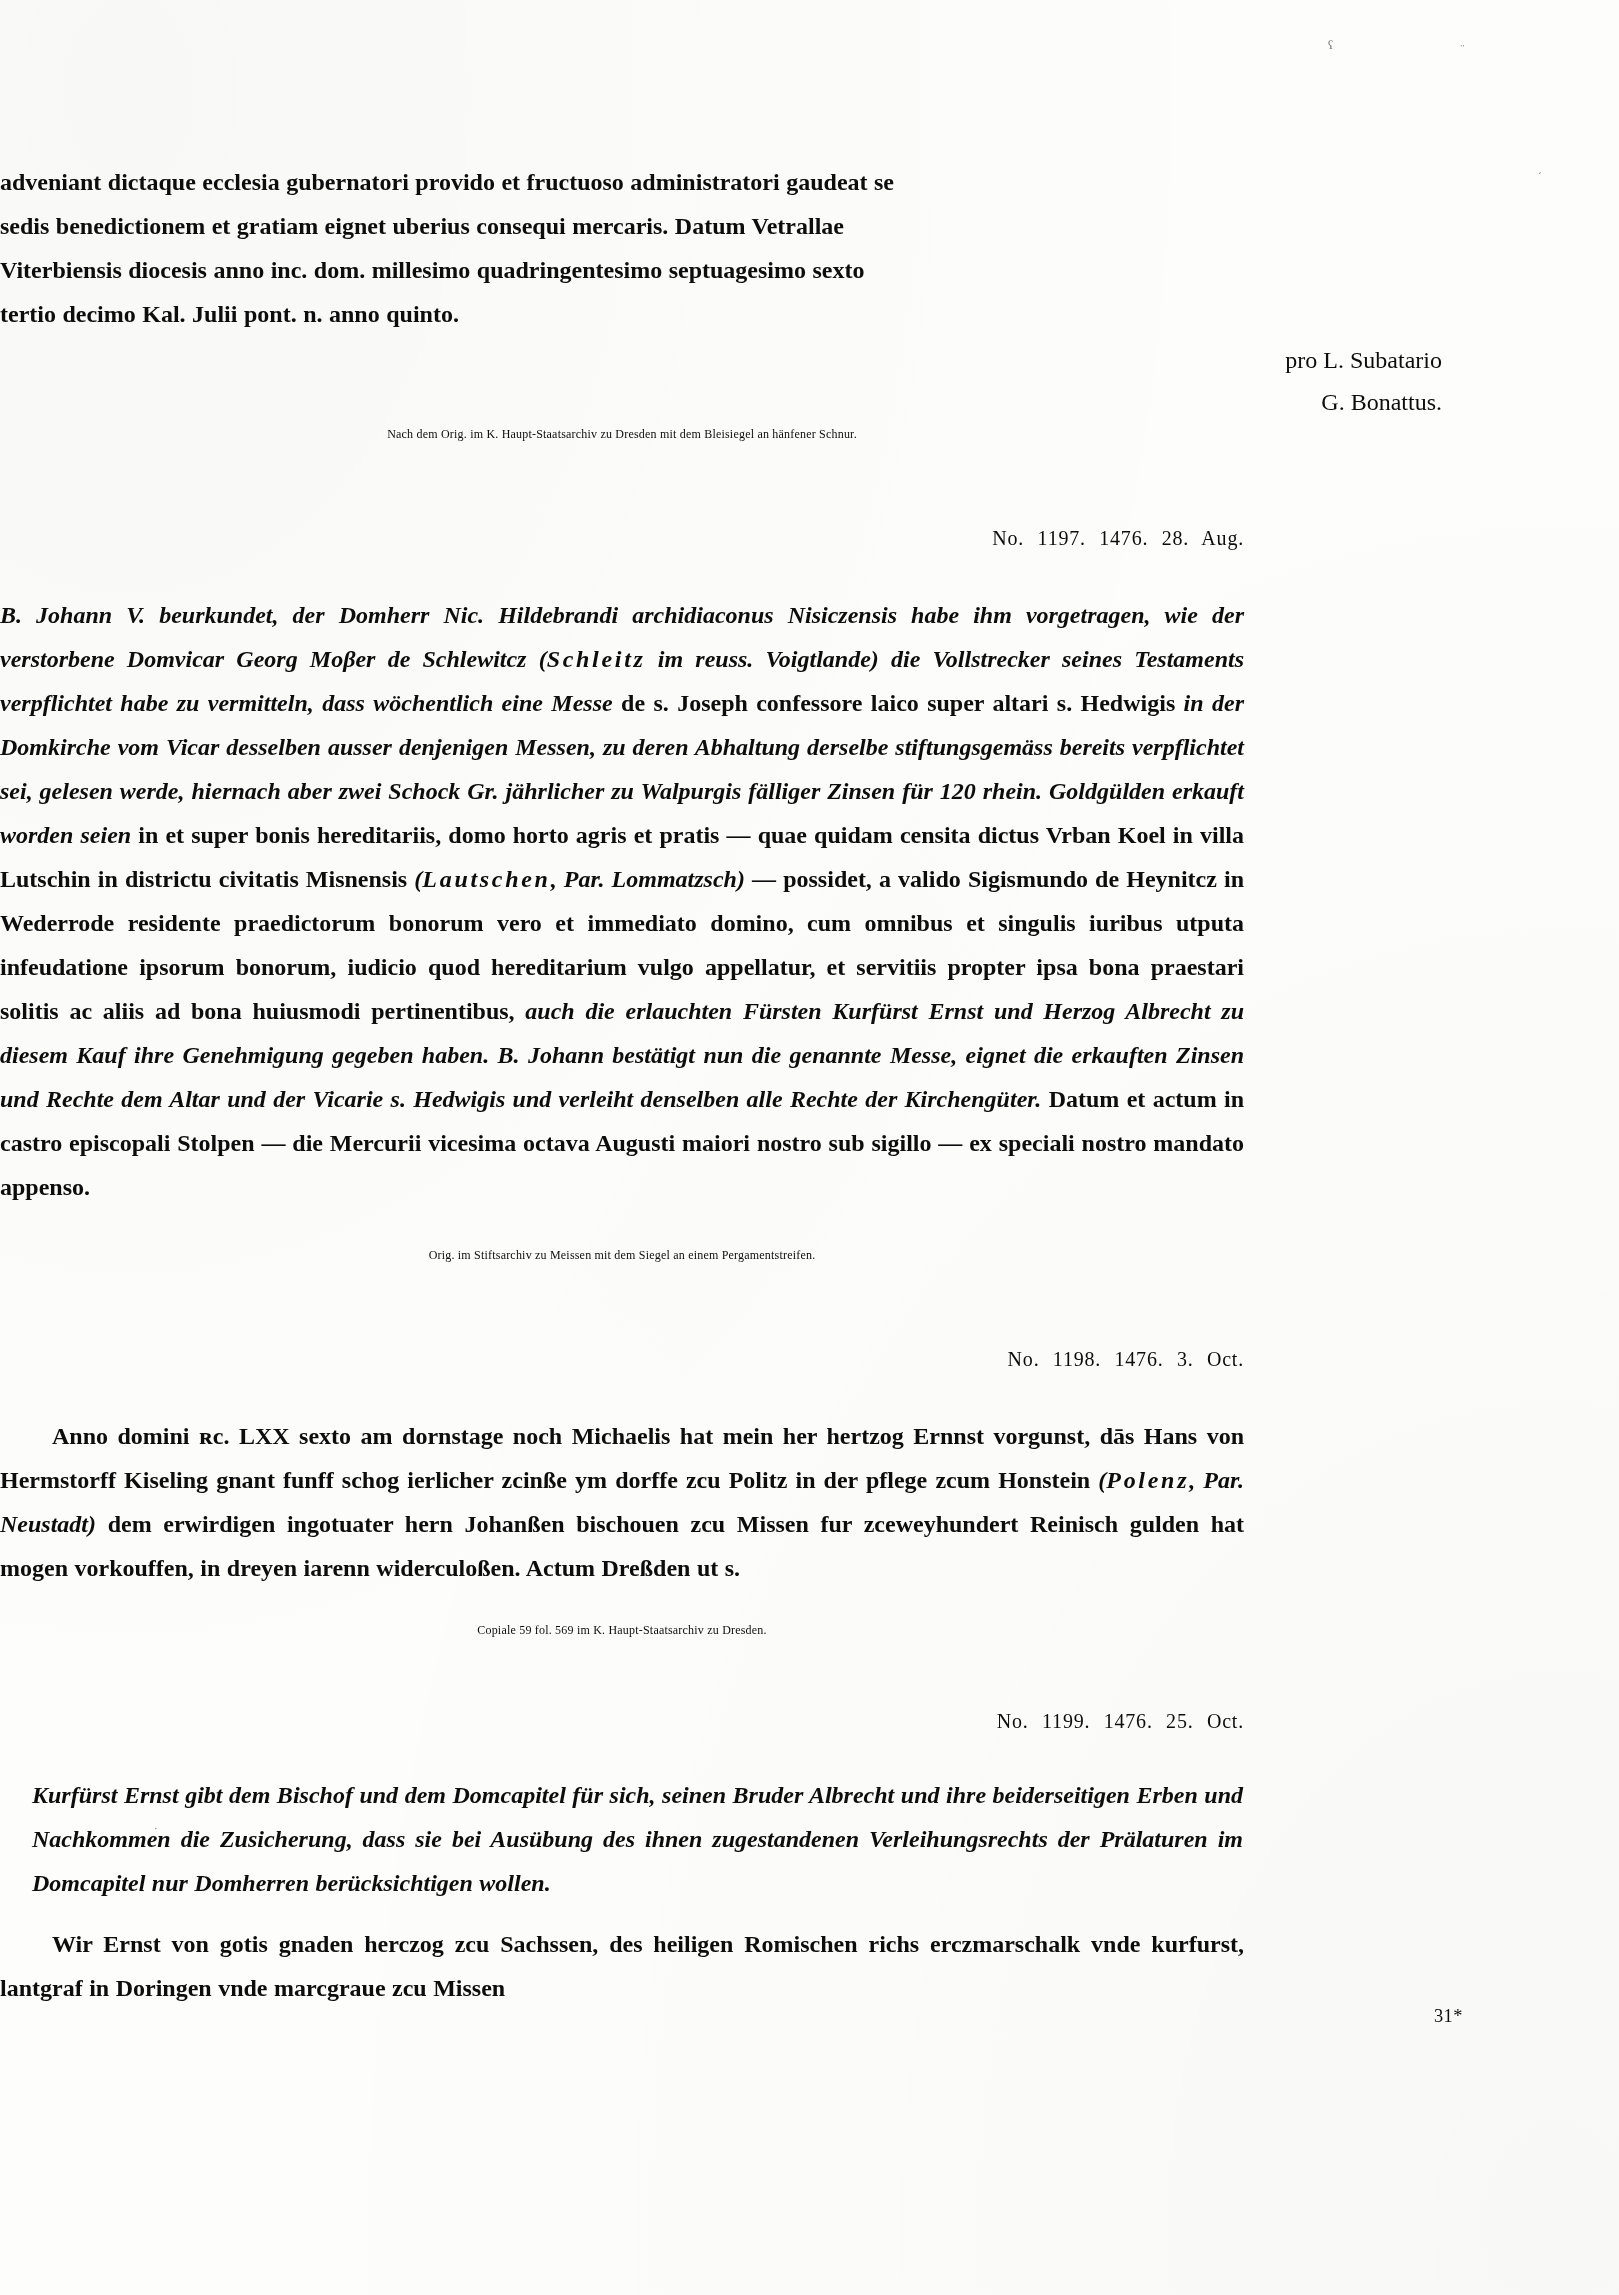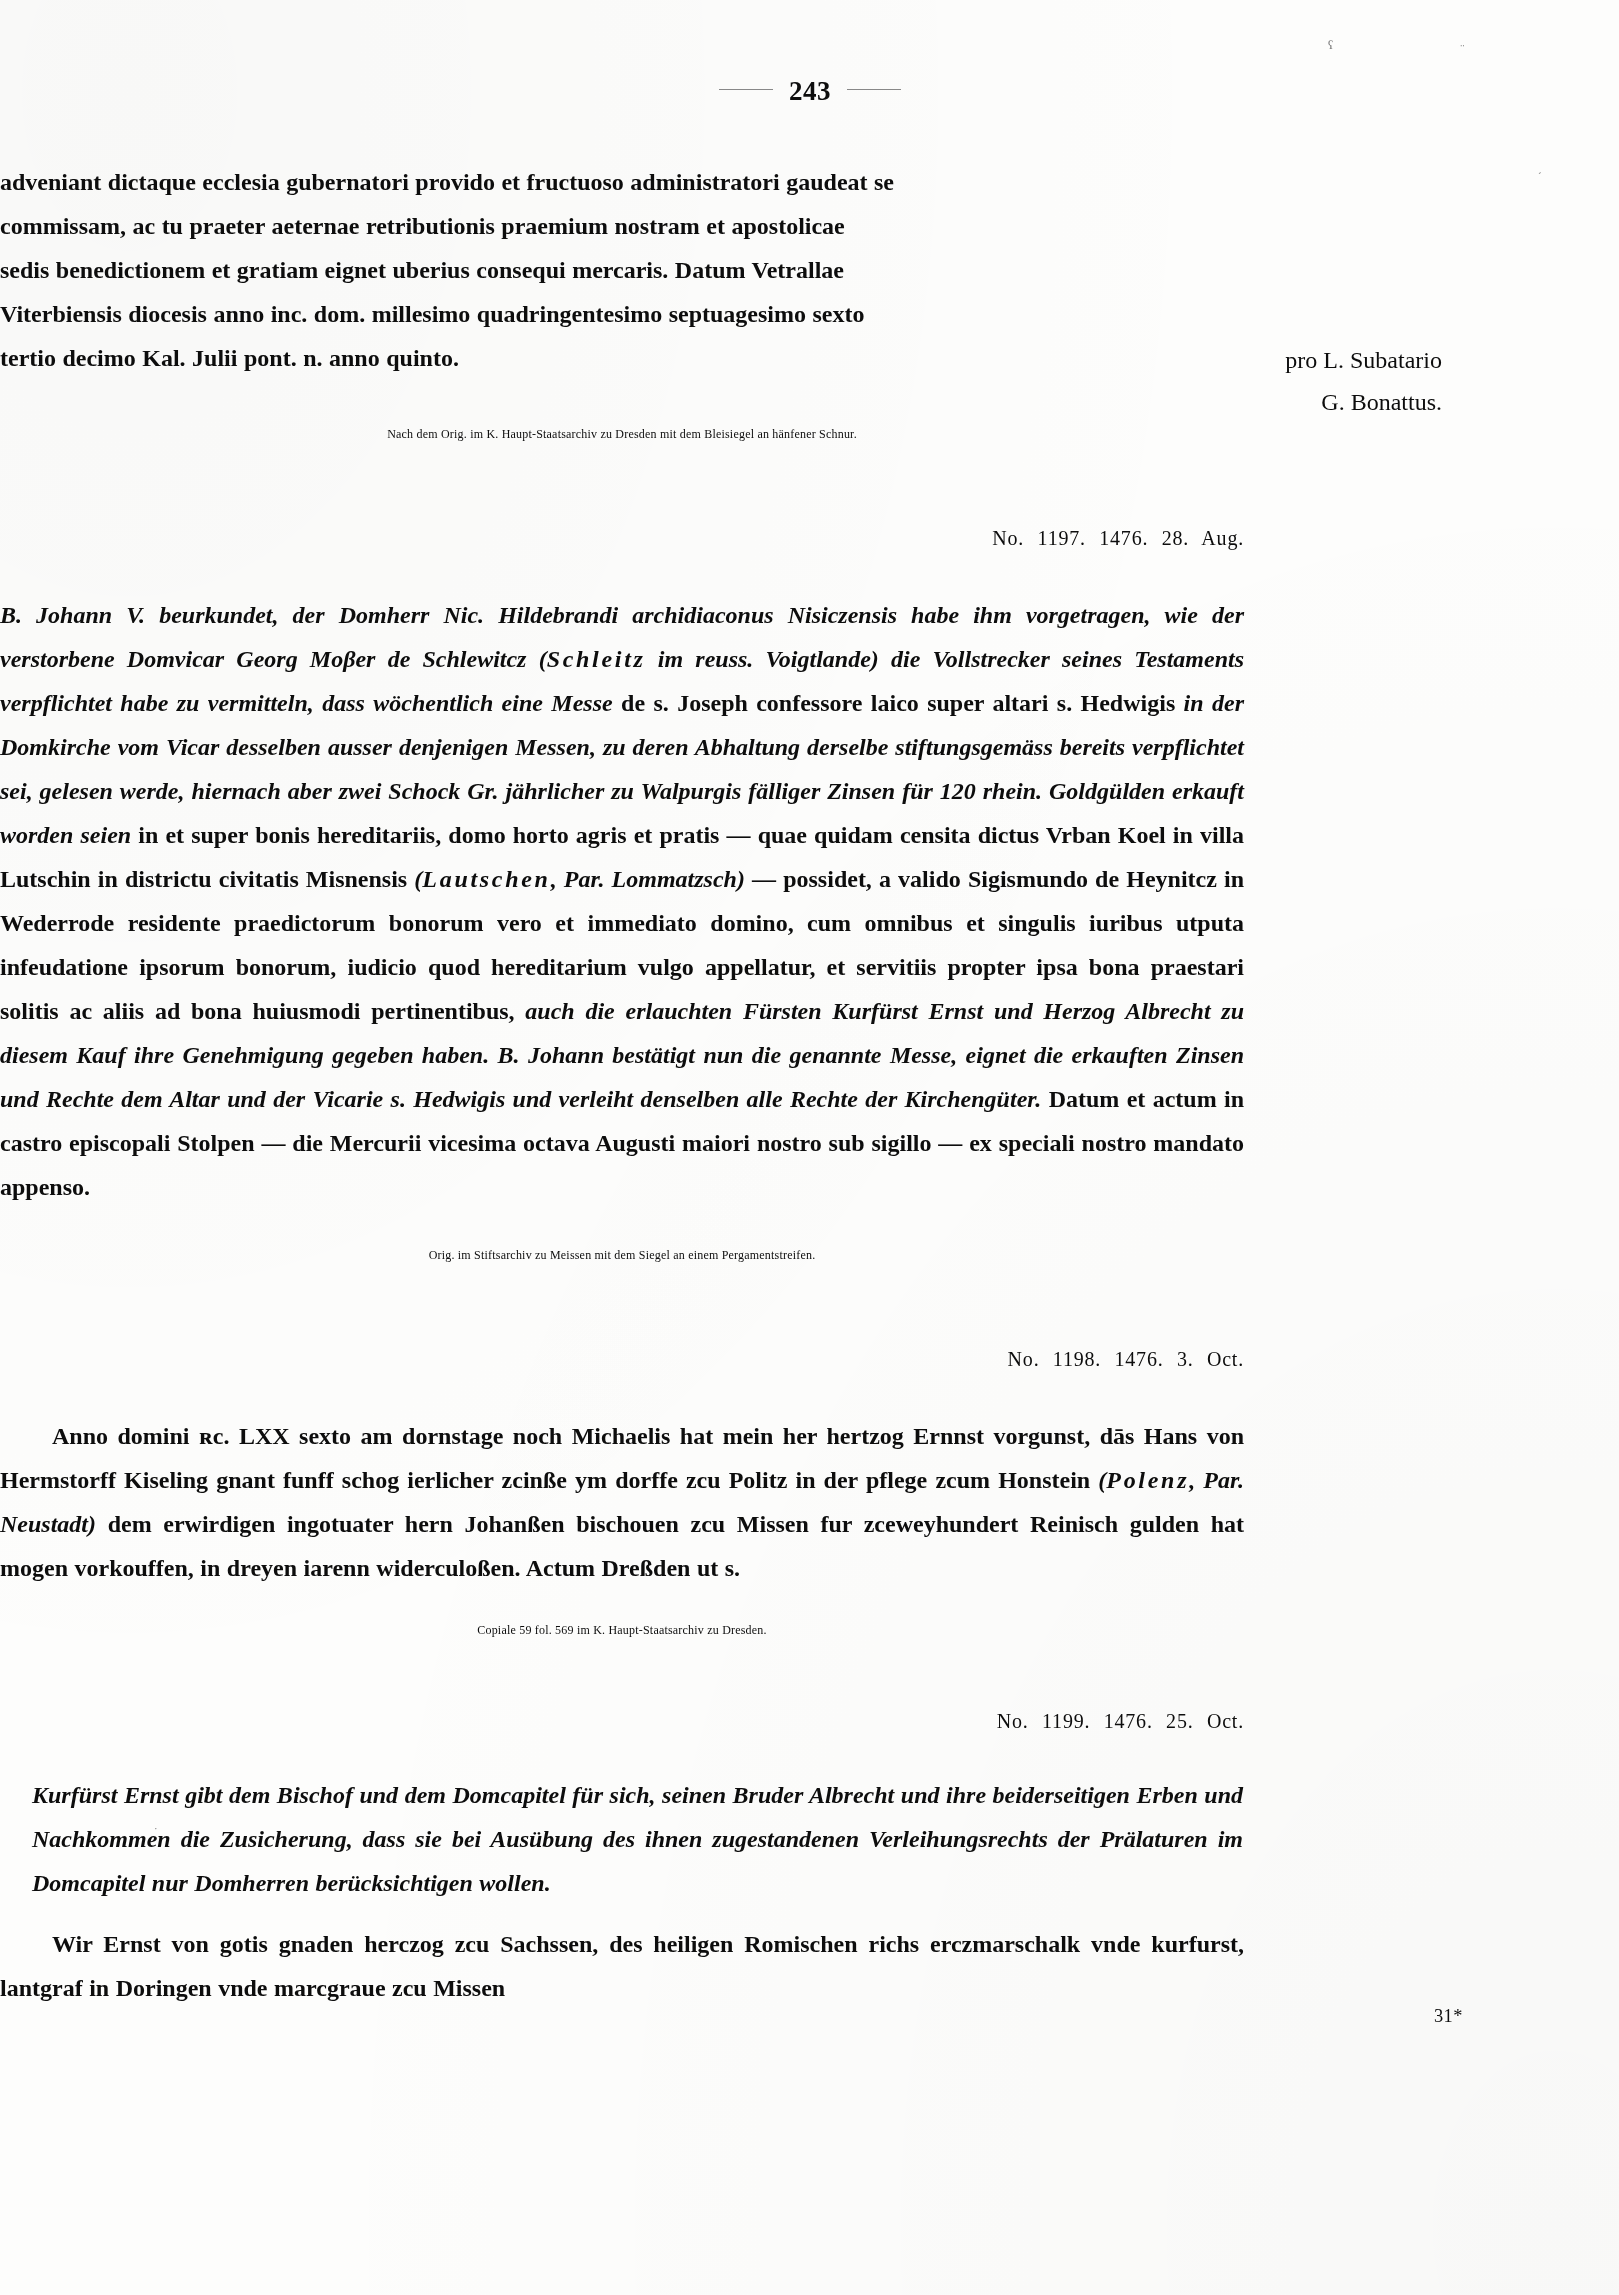--- a/index.html
+++ b/index.html
@@ -119,29 +119,23 @@
 <body>
 
 <div class="page">
   <div class="paper-tint"></div>
 
   <div class="corner-mark cm1">ʕ</div>
   <div class="corner-mark cm2">∙∙</div>
   <div class="corner-mark cm3">ˊ</div>
   <div class="corner-mark cm4">·</div>
 
-  <div class="folio-head">
-    <span class="folio-rule-left"></span>
-    <span class="folio-num">243</span>
-    <span class="folio-rule-right"></span>
-  </div>
 
   <div class="blk" style="top: 160px;">
     <p class="para latin">adveniant dictaque ecclesia gubernatori provido et fructuoso administratori gaudeat se</p>
-    <p class="para latin">commissam, ac tu praeter aeternae retributionis praemium nostram et apostolicae</p>
     <p class="para latin">sedis benedictionem et gratiam eignet uberius consequi mercaris.  Datum Vetrallae</p>
     <p class="para latin">Viterbiensis diocesis anno inc. dom. millesimo quadringentesimo septuagesimo sexto</p>
     <p class="para latin">tertio decimo Kal. Julii pont. n. anno quinto.</p>
   </div>
 
   <div class="sig-block" style="top: 339px; right: 178px;">
     <div>pro L. Subatario</div>
     <div>G. Bonattus.</div>
   </div>
 

